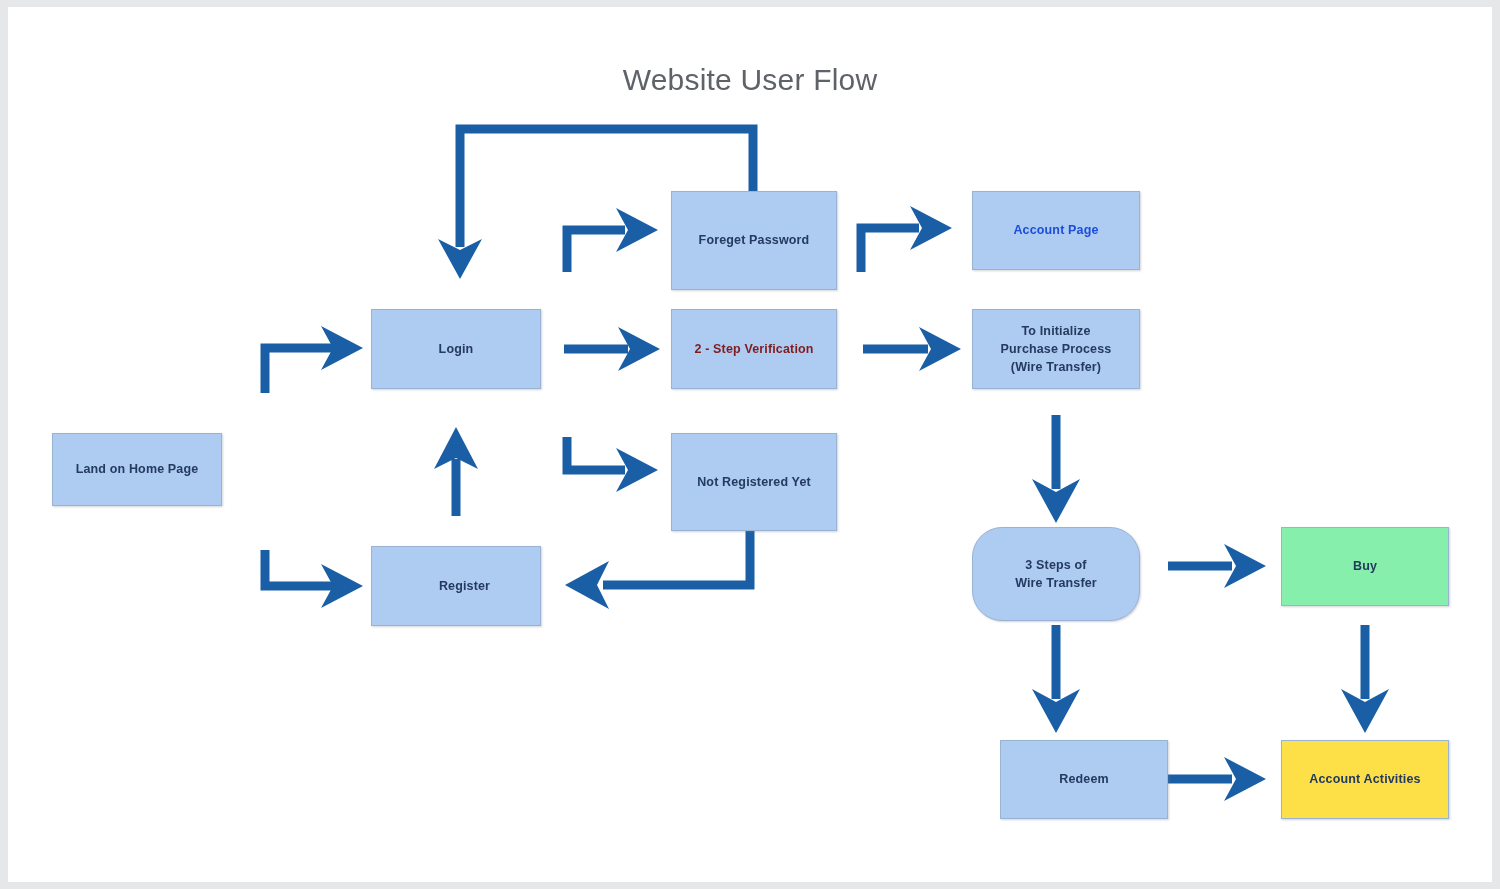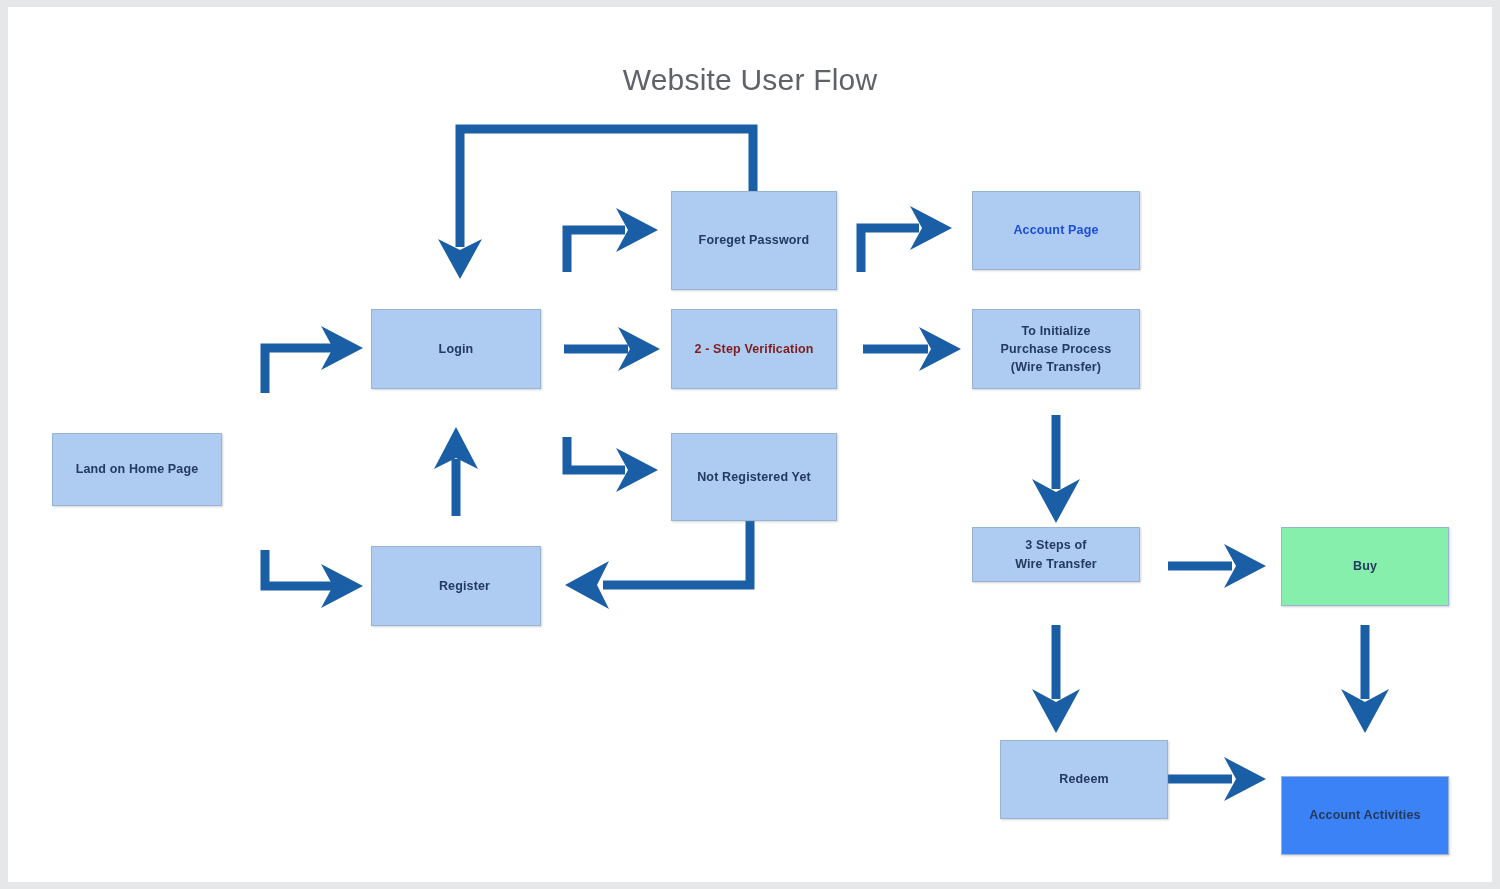--- a/index.html
+++ b/index.html
@@ -177,39 +177,39 @@
     </div>
     <div class="node" style="left: 363px; top: 539px; width: 170px; height: 80px; background: rgb(174, 203, 242); border-color: rgb(155, 179, 210); color: rgb(36, 58, 94); padding-left: 23px;">
       <span>Register</span>
     </div>
     <div class="node" style="left: 663px; top: 184px; width: 166px; height: 99px; background: rgb(174, 203, 242); border-color: rgb(155, 179, 210); color: rgb(36, 58, 94);">
       <span>Foreget Password</span>
     </div>
     <div class="node" style="left: 663px; top: 302px; width: 166px; height: 80px; background: rgb(174, 203, 242); border-color: rgb(155, 179, 210); color: #7f1d1d;">
       <span>2 - Step Verification</span>
     </div>
-    <div class="node" style="left: 663px; top: 426px; width: 166px; height: 88px; background: rgb(174, 203, 242); border-color: rgb(155, 179, 210); color: rgb(36, 58, 94);">
+    <div class="node" style="left: 663px; top: 426px; width: 166px; height: 98px; background: rgb(174, 203, 242); border-color: rgb(155, 179, 210); color: rgb(36, 58, 94);">
       <span>Not Registered Yet</span>
     </div>
     <div class="node" style="left: 964px; top: 184px; width: 168px; height: 79px; background: rgb(174, 203, 242); border-color: rgb(155, 179, 210); color: #1d4ed8;">
       <span>Account Page</span>
     </div>
     <div class="node" style="left: 964px; top: 302px; width: 168px; height: 80px; background: rgb(174, 203, 242); border-color: rgb(155, 179, 210); color: rgb(36, 58, 94);">
       <span>To Initialize
 Purchase Process
 (Wire Transfer)</span>
     </div>
-    <div class="node" style="left: 964px; top: 520px; width: 168px; height: 55px; background: rgb(174, 203, 242); border-color: rgb(155, 179, 210); color: rgb(36, 58, 94);">
+    <div class="node" style="left: 964px; top: 520px; width: 168px; height: 94px; background: rgb(174, 203, 242); border-color: rgb(155, 179, 210); color: rgb(36, 58, 94); border-radius: 30px;">
       <span>3 Steps of
 Wire Transfer</span>
     </div>
     <div class="node" style="left: 1273px; top: 520px; width: 168px; height: 79px; background: #86efac; border-color: rgb(155, 179, 210); color: rgb(36, 58, 94);">
       <span>Buy</span>
     </div>
     <div class="node" style="left: 964px; top: 733px; width: 168px; height: 79px; background: rgb(174, 203, 242); border-color: rgb(155, 179, 210); color: rgb(36, 58, 94); margin-left: 28px;">
       <span>Redeem</span>
     </div>
-    <div class="node" style="left: 1273px; top: 733px; width: 168px; height: 79px; background: #3b82f6; border-color: rgb(155, 179, 210); color: rgb(36, 58, 94); margin-top: 36px;">
+    <div class="node" style="left: 1273px; top: 733px; width: 168px; height: 79px; background: #fde047; border-color: rgb(155, 179, 210); color: rgb(36, 58, 94);">
       <span>Account Activities</span>
     </div>
 
   </div>
 </div>
 
 </body></html>

